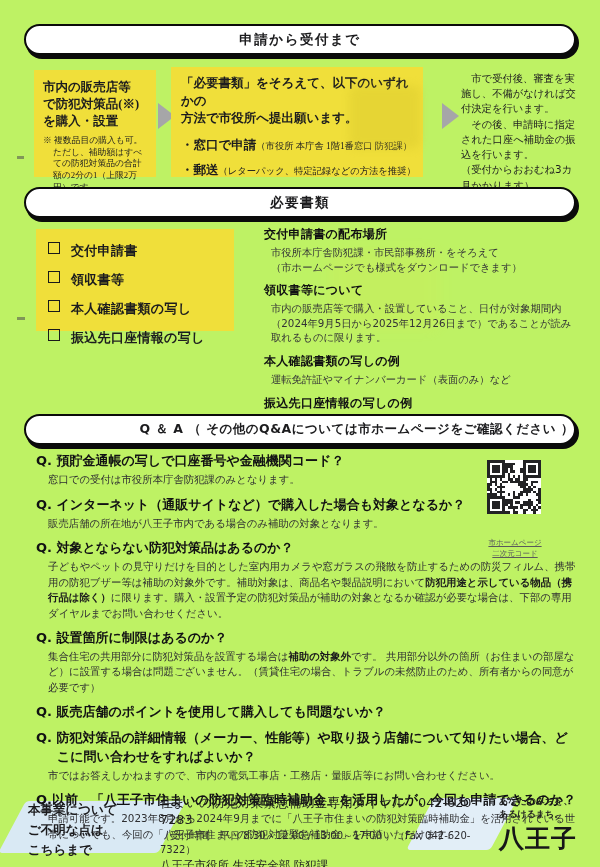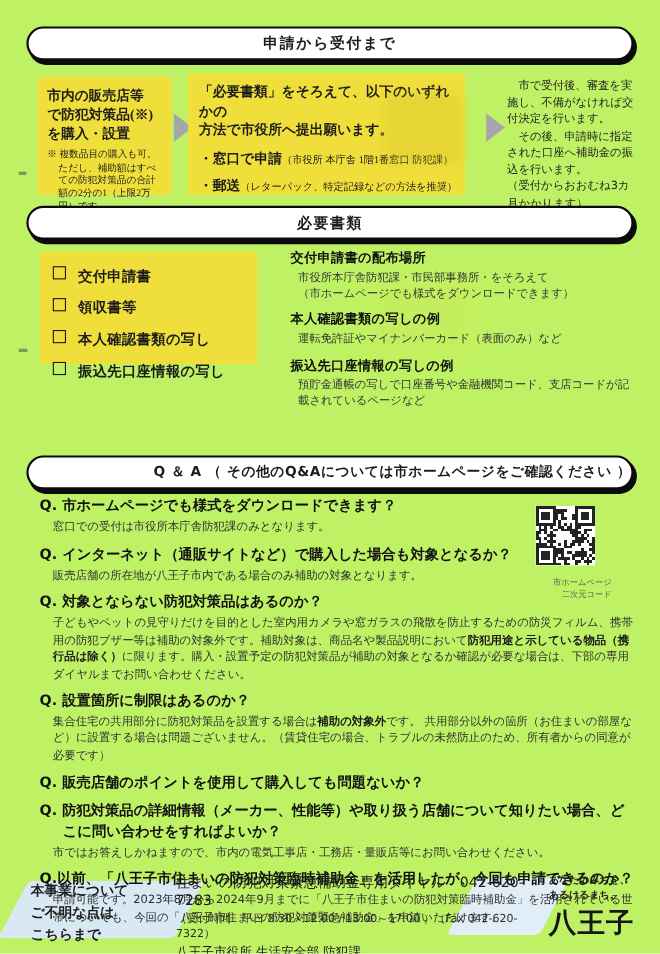--- a/index.html
+++ b/index.html
@@ -50,22 +50,22 @@
   .detail-block p { font-size:10.3px; color:#333336; line-height:1.42; padding-left:7px; white-space:pre-line; }
   
   .qa-list { position:absolute; left:36px; top:452px; width:541px; z-index:1; }
   .qa-item { margin-bottom:8px; }
   .qa-item .q { font-size:13px; font-weight:bold; color:#111113; line-height:1.4; padding-left:21px; text-indent:-21px; }
   .qa-item .a { font-size:10.4px; color:#2e2e31; line-height:1.48; margin:2px 0 0 12px; }
   .qa-item .a strong { color:#1a1a1c; }
   .qa-item.narrow .q, .qa-item.narrow .a { max-width:440px; }
   .qr-wrap { position:absolute; left:487px; top:460px; width:56px; z-index:1; }
   .qr-box { width:54px; height:54px; background:#fff; }
-  .qr-caption { margin-top:6px; width:82px; margin-left:-13px; text-align:right;
-    font-size:7.5px; line-height:1.5; color:#59595c; }
+  .qr-caption { margin-top:19px; width:82px; margin-left:-13px; text-align:center;
+    font-size:7.5px; line-height:1.5; color:#59595c;text-decoration:underline; }
   
   .footer-label { position:absolute; left:28px; top:800px; width:128px; text-align:left;
     font-size:12.5px; font-weight:bold; line-height:1.6; white-space:pre-line; z-index:1; }
   .footer-info { position:absolute; left:160px; top:794px; width:336px; z-index:1; }
   .footer-info .l1 { font-size:12.8px; color:#1d1d1f; line-height:1.35; }
   .footer-info .l2 { font-size:10px; color:#2b2b2e; line-height:1.4; }
   .footer-info .l3 { font-size:11.5px; color:#1d1d1f; line-height:1.4; }
   .logo { position:absolute; left:499px; top:795px; width:90px; z-index:1; }
   .logo .slogan { font-size:9px; font-weight:bold; line-height:1.45; color:#222; }
   .logo .city { font-size:25px; font-weight:800; letter-spacing:1px; color:#161618; margin-top:1px; }
@@ -146,20 +146,24 @@
       <span class="check-square"></span>
       <span class="check-label">振込先口座情報の写し</span>
     </div>
   </div>
 
   <div class="details-col">
     <div class="detail-block">
       <h3>交付申請書の配布場所</h3>
       <p>市役所本庁舎防犯課・市民部事務所・をそろえて
 （市ホームページでも様式をダウンロードできます）</p>
+    </div>
+    <div class="detail-block">
+      <h3>領収書等について</h3>
+      <p>市内の販売店等で購入・設置していること、日付が対象期間内（2024年9月5日から2025年12月26日まで）であることが読み取れるものに限ります。</p>
     </div>
     <div class="detail-block">
       <h3>本人確認書類の写しの例</h3>
       <p>運転免許証やマイナンバーカード（表面のみ）など</p>
     </div>
     <div class="detail-block">
       <h3>振込先口座情報の写しの例</h3>
       <p>預貯金通帳の写しで口座番号や金融機関コード、支店コードが記載されているページなど</p>
     </div>
   </div>
@@ -409,21 +413,21 @@
         <rect x="18" y="20" width="1" height="1" fill="#232325"></rect>
       </svg>
     <div class="qr-caption">
       <div>市ホームページ</div>
       <div>二次元コード</div>
     </div>
   </div>
 
   <div class="qa-list">
     <div class="qa-item narrow">
-      <p class="q">Q. 市ホームページでも様式をダウンロードできます？</p>
+      <p class="q">Q. 預貯金通帳の写しで口座番号や金融機関コード？</p>
       <p class="a"><span>窓口での受付は市役所本庁舎防犯課のみとなります。</span><strong></strong><span></span></p>
     </div>
     <div class="qa-item narrow">
       <p class="q">Q. インターネット（通販サイトなど）で購入した場合も対象となるか？</p>
       <p class="a"><span>販売店舗の所在地が八王子市内である場合のみ補助の対象となります。</span><strong></strong><span></span></p>
     </div>
     <div class="qa-item">
       <p class="q">Q. 対象とならない防犯対策品はあるのか？</p>
       <p class="a"><span>子どもやペットの見守りだけを目的とした室内用カメラや窓ガラスの飛散を防止するための防災フィルム、携帯用の防犯ブザー等は補助の対象外です。補助対象は、商品名や製品説明において</span><strong>防犯用途と示している物品（携行品は除く）</strong><span>に限ります。購入・設置予定の防犯対策品が補助の対象となるか確認が必要な場合は、下部の専用ダイヤルまでお問い合わせください。</span></p>
     </div>

